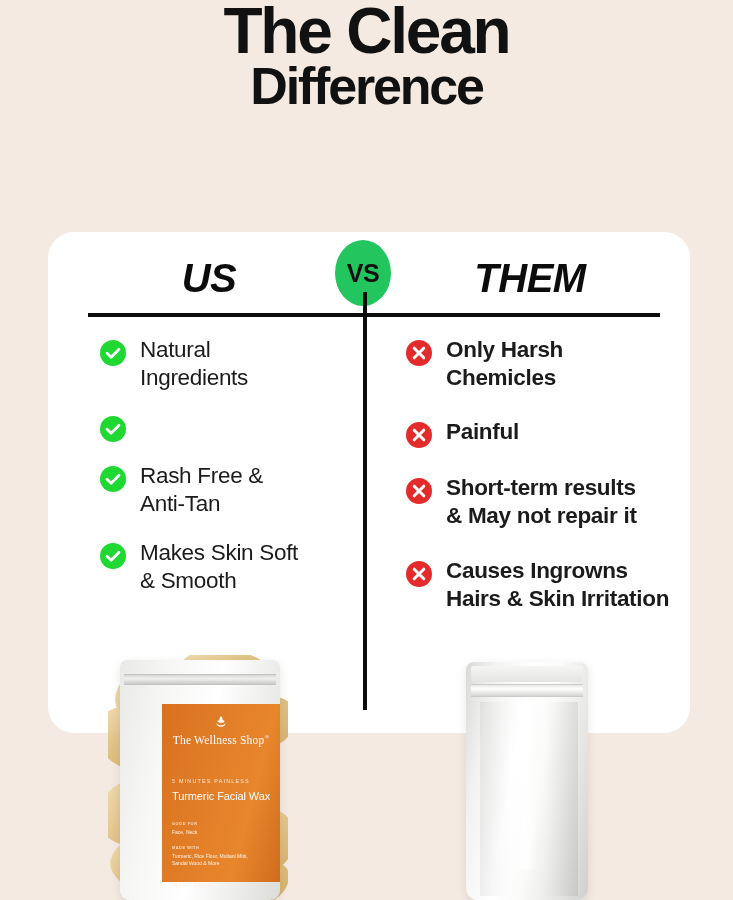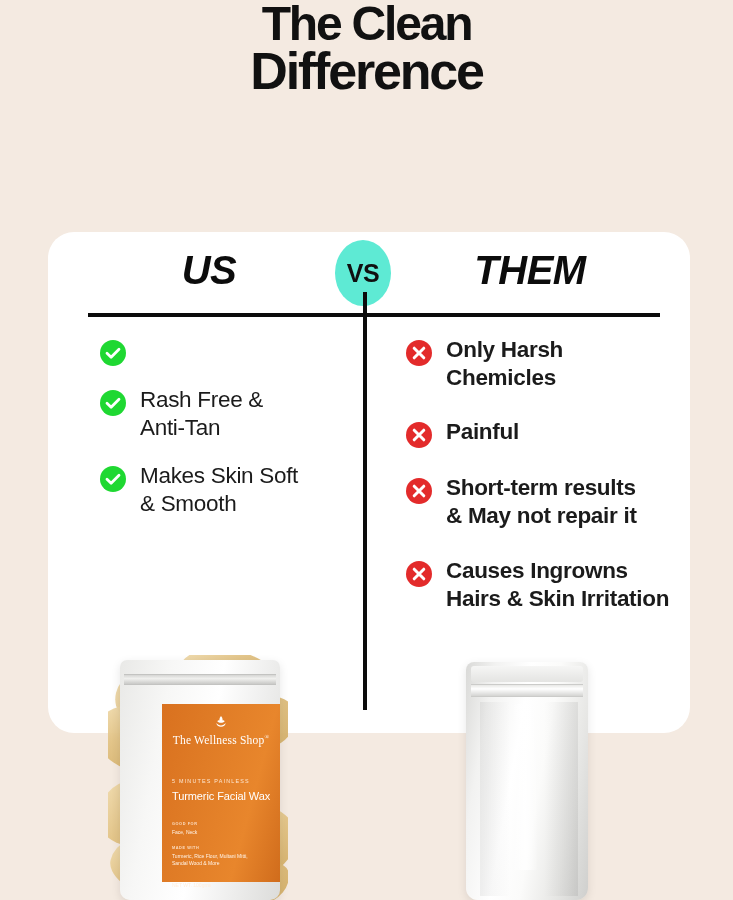--- a/index.html
+++ b/index.html
@@ -26,21 +26,21 @@
   }
   .title-line {
     font-family: "Liberation Sans", sans-serif;
     font-weight: bold;
     color: #111111;
     letter-spacing: -2.2px;
     line-height: 0.93;
     font-size: 76px;
     white-space: nowrap;
   }
-  .title-line.l1 { font-size: 48px; }
+  .title-line.l1 { font-size: 64px; }
   .title-line.l2 { font-size: 52px; }
 
   
   .card {
     position: absolute;
     left: 48px;
     top: 232px;
     width: 642px;
     height: 501px;
     background: #ffffff;
@@ -50,39 +50,39 @@
   
   .head-row {
     position: absolute;
     left: 0;
     top: 0;
     width: 642px;
     height: 82px;
   }
   .head-label {
     position: absolute;
-    top: 16px;
+    top: 24px;
     font-family: "Liberation Sans", sans-serif;
     font-weight: bold;
     font-style: italic;
     font-size: 40px;
     color: #0c0c0c;
     letter-spacing: -0.5px;
   }
   .head-us   { left: 0;   width: 322px; text-align: center; }
   .head-them { left: 322px; width: 320px; text-align: center; font-style: italic; }
 
   .vs-badge {
     position: absolute;
     left: 287px;
     top: 8px;
     width: 56px;
     height: 66px;
     border-radius: 50%;
-    background: #5eead4;
+    background: #22c55e;
     display: flex;
     align-items: center;
     justify-content: center;
     font-family: "Liberation Sans", sans-serif;
     font-weight: bold;
     font-size: 25px;
     color: #101010;
     letter-spacing: -0.5px;
   }
 
@@ -325,20 +325,30 @@
   <div class="head-row">
     <div class="head-label head-us">US</div>
     <div class="vs-badge">VS</div>
     <div class="head-label head-them">THEM</div>
   </div>
 
   <div class="h-rule"></div>
   <div class="v-rule"></div>
 
   <div class="col col-us">
+    <div class="item">
+      <span class="badge-icon">
+        <svg width="26" height="26" viewBox="0 0 26 26">
+          <circle cx="13" cy="13" r="13" fill="#1fd832"></circle>
+          <path d="M7 13.3 L11.1 17.2 L19 9.2" stroke="#ffffff" stroke-width="2.8" fill="none" stroke-linecap="round" stroke-linejoin="round"></path>
+        </svg>
+      </span>
+      <span class="item-text">Natural
+Ingredients</span>
+    </div>
     <div class="item">
       <span class="badge-icon">
         <svg width="26" height="26" viewBox="0 0 26 26">
           <circle cx="13" cy="13" r="13" fill="#1fd832"></circle>
           <path d="M7 13.3 L11.1 17.2 L19 9.2" stroke="#ffffff" stroke-width="2.8" fill="none" stroke-linecap="round" stroke-linejoin="round"></path>
         </svg>
       </span>
     </div>
     <div class="item">
       <span class="badge-icon">

